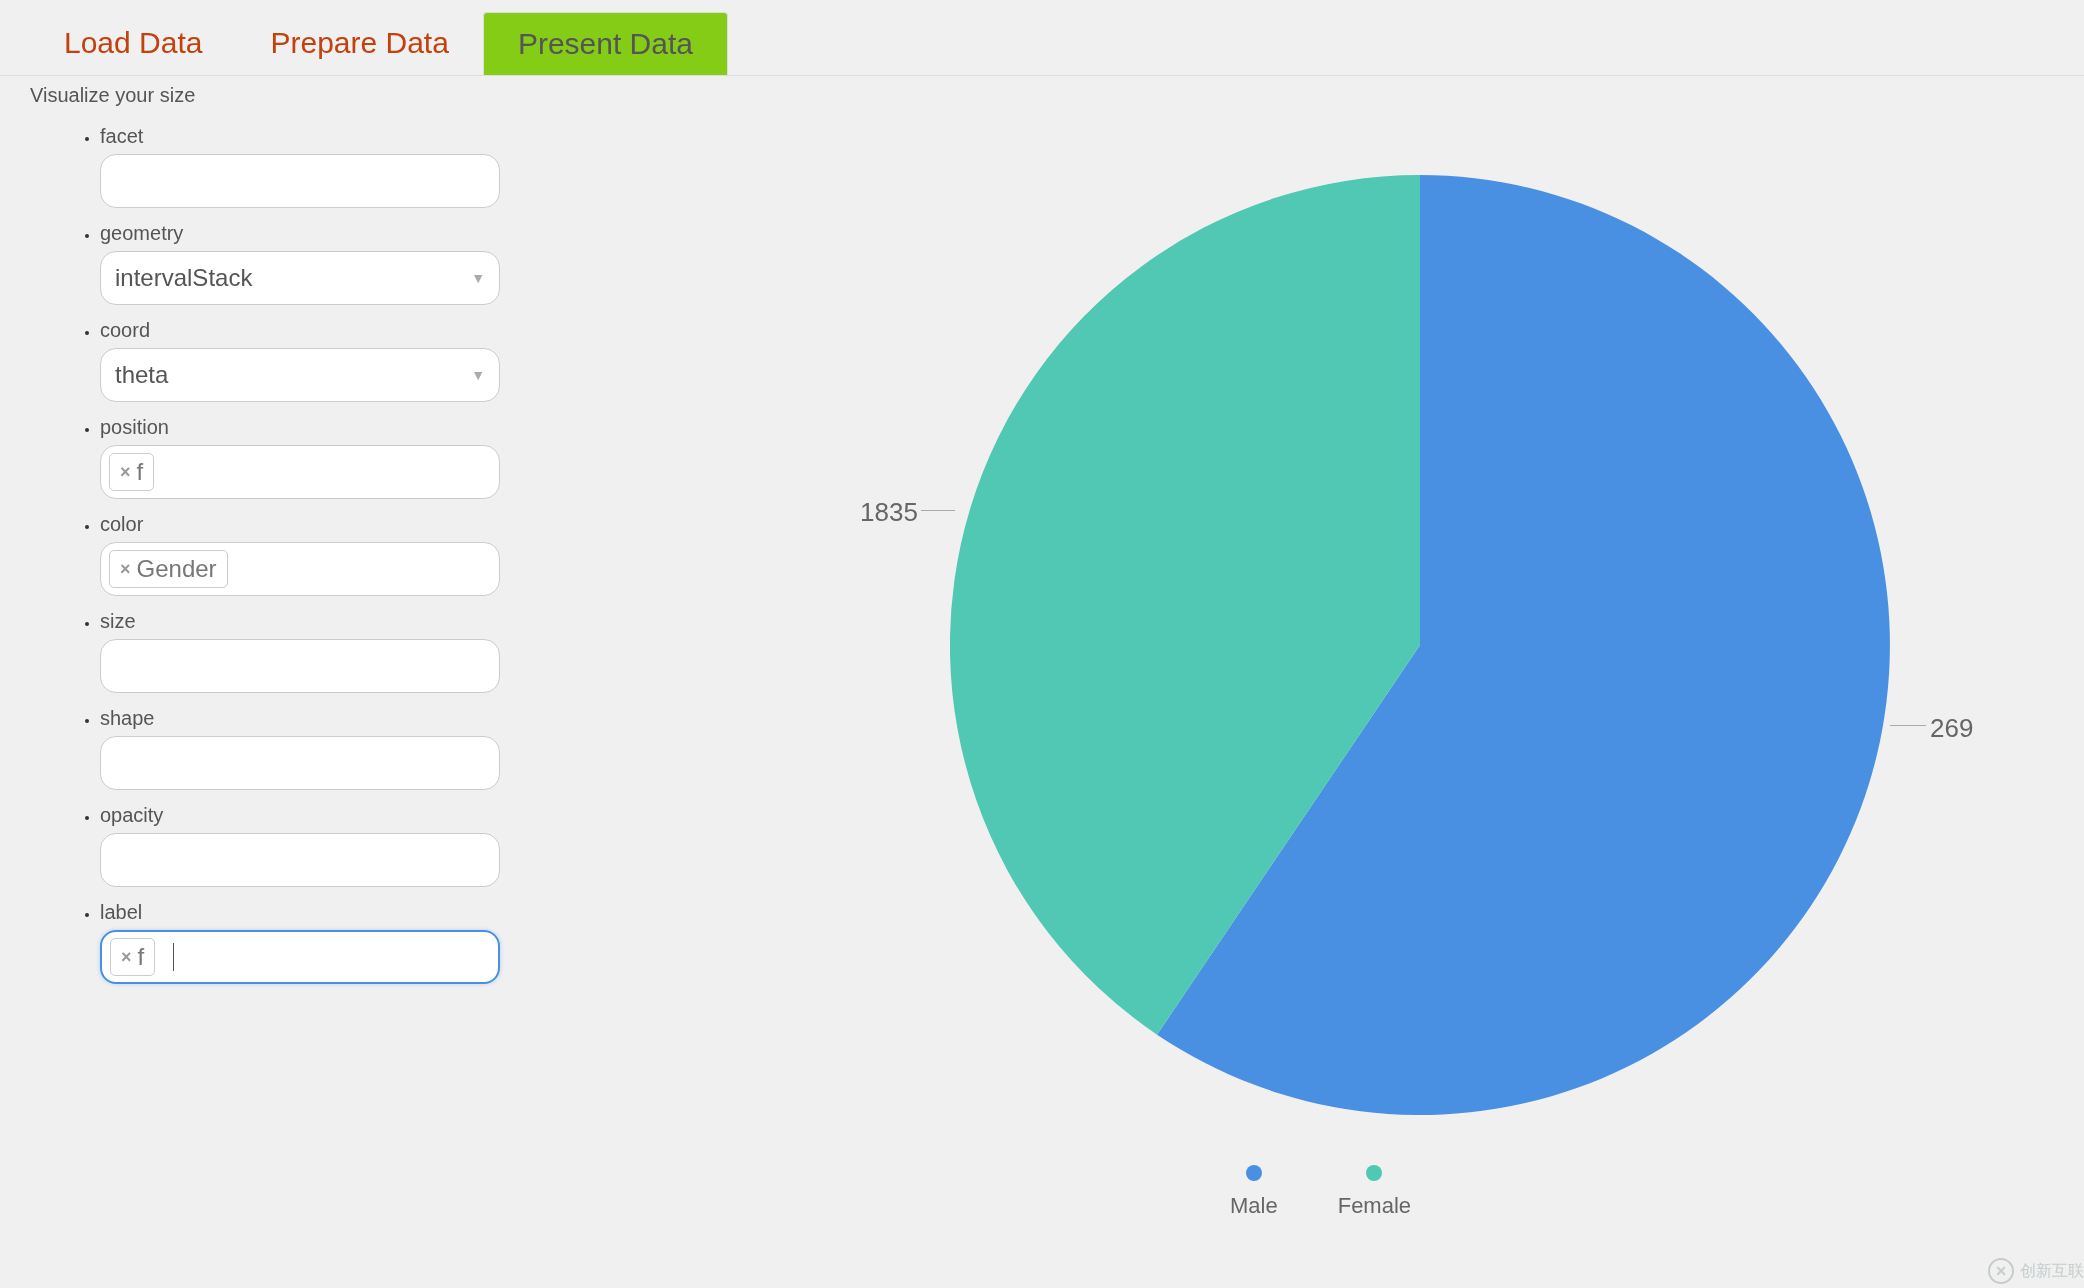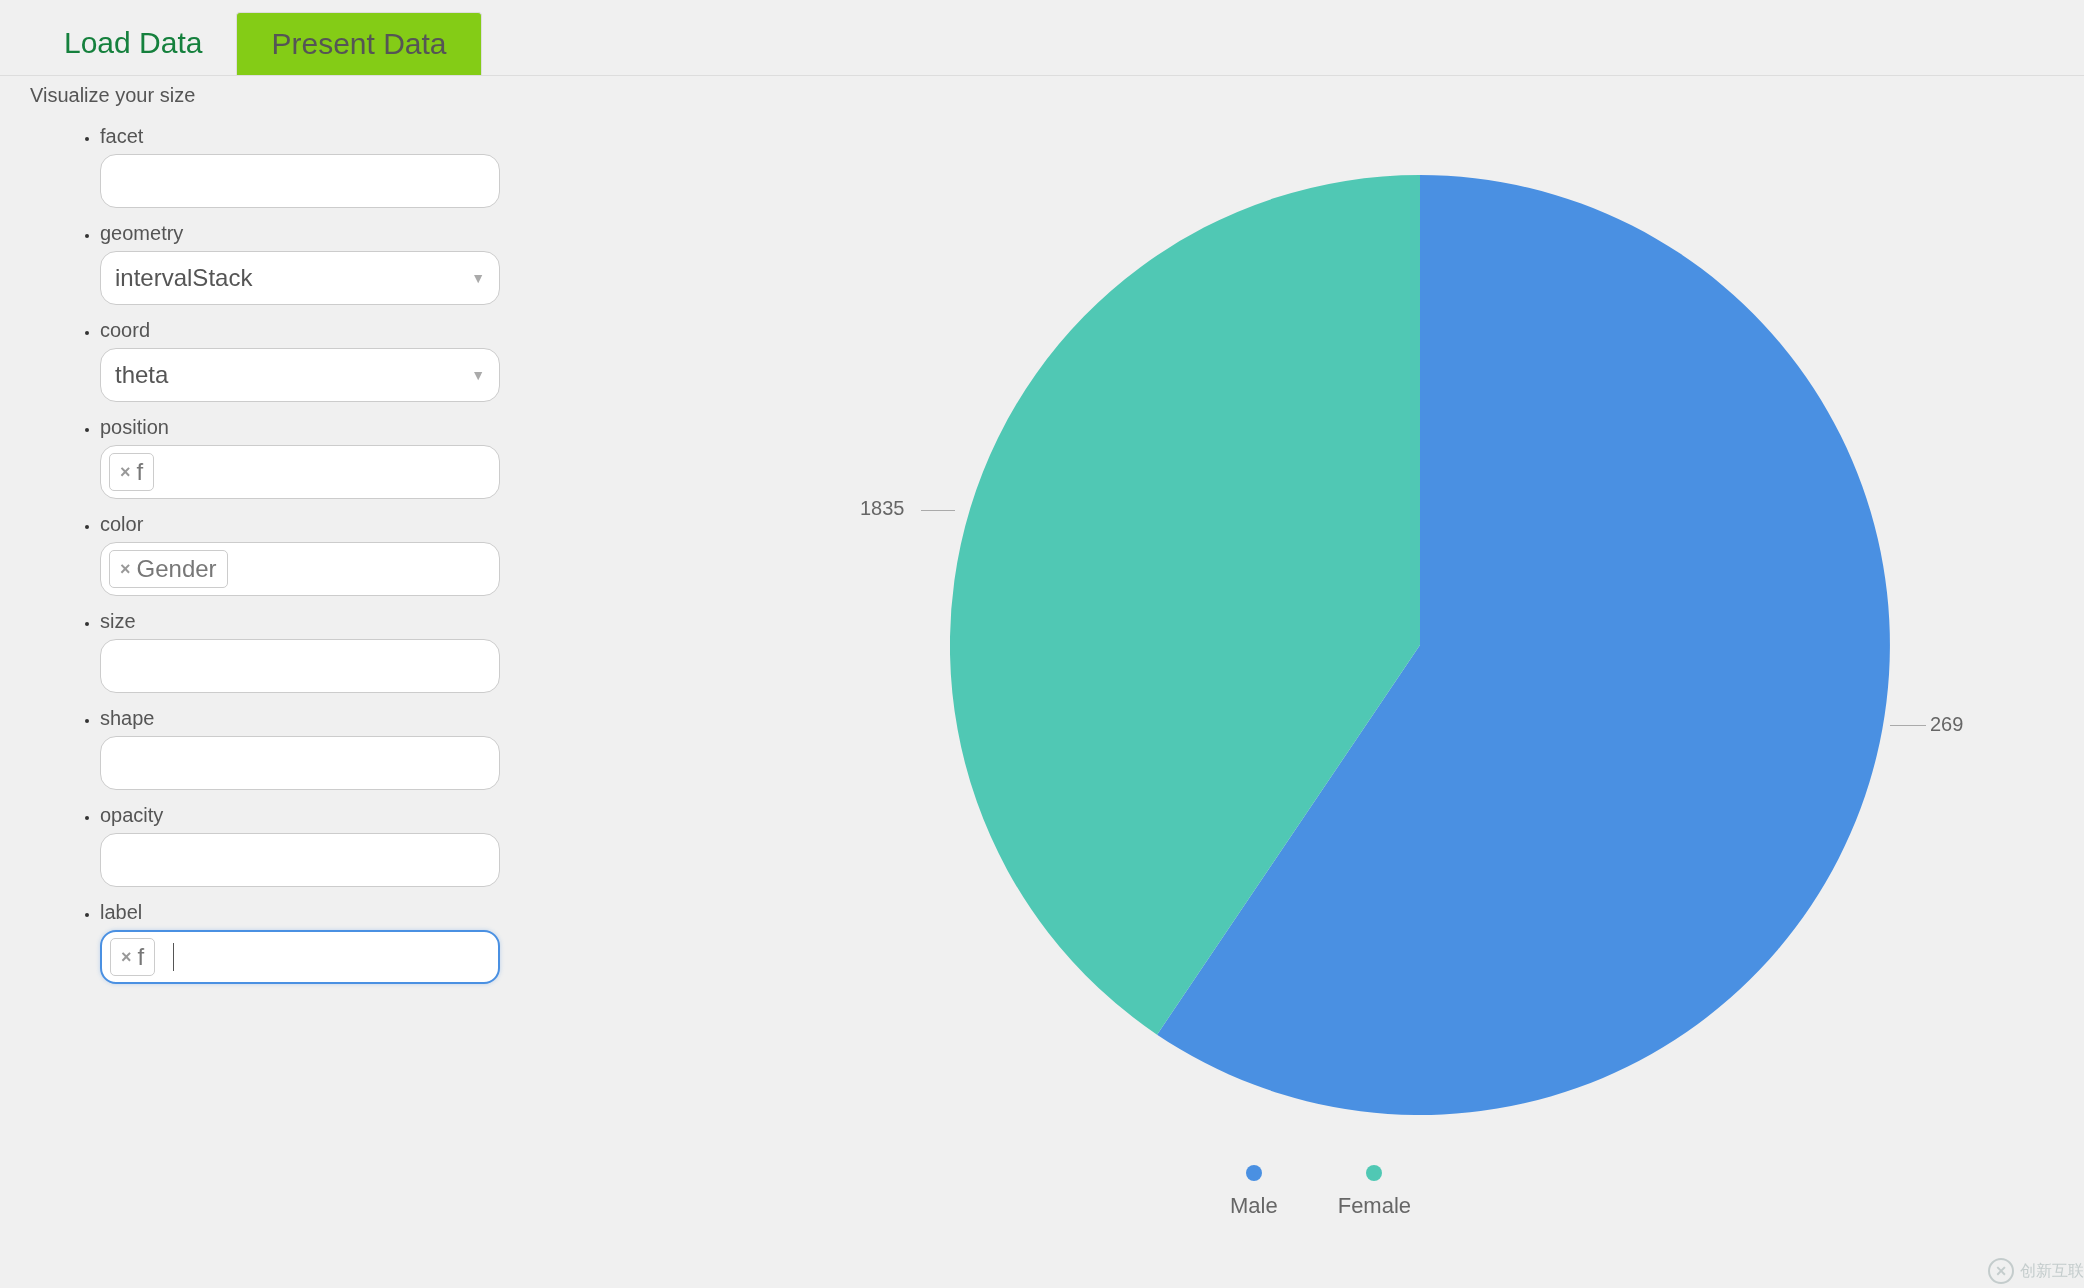--- a/index.html
+++ b/index.html
@@ -14,21 +14,21 @@
   .tabs {
     display: flex;
     border-bottom: 1px solid #ddd;
     padding-left: 30px;
     padding-top: 12px;
     background: #f0f0f0;
   }
   .tab {
     padding: 14px 34px;
     font-size: 30px;
-    color: #15803d;
+    color: #c2410c;
     cursor: pointer;
   }
   .tab.active {
     background: #84cc16;
     color: #555;
     border: 1px solid #ddd;
     border-bottom: none;
     border-radius: 4px 4px 0 0;
   }
   .subheading {
@@ -114,21 +114,21 @@
   }
   .pie-wrap {
     position: absolute;
     left: 380px;
     top: 50px;
     width: 940px;
     height: 940px;
   }
   .pie-label {
     position: absolute;
-    font-size: 20px;
+    font-size: 26px;
     color: #666;
   }
   .legend {
     position: absolute;
     left: 660px;
     top: 1040px;
     display: flex;
     gap: 60px;
     font-size: 22px;
     color: #666;
@@ -150,20 +150,21 @@
     width: 26px; height: 26px; border: 2px solid #9aa; border-radius: 50%;
     display: flex; align-items: center; justify-content: center; font-size: 14px; font-weight: bold;
   }
   .leader { position: absolute; height: 1px; background: #aaa; }
 </style>
 </head>
 <body>
 
 <div class="tabs">
   <div class="tab">Load Data</div>
+  <div class="tab">Prepare Data</div>
   <div class="tab active">Present Data</div>
 </div>
 <div class="subheading">Visualize your size</div>
 
 <div class="main">
   <div class="form-area">
     <ul class="form-list">
 
       <li>
         <span class="field-label">facet</span>

